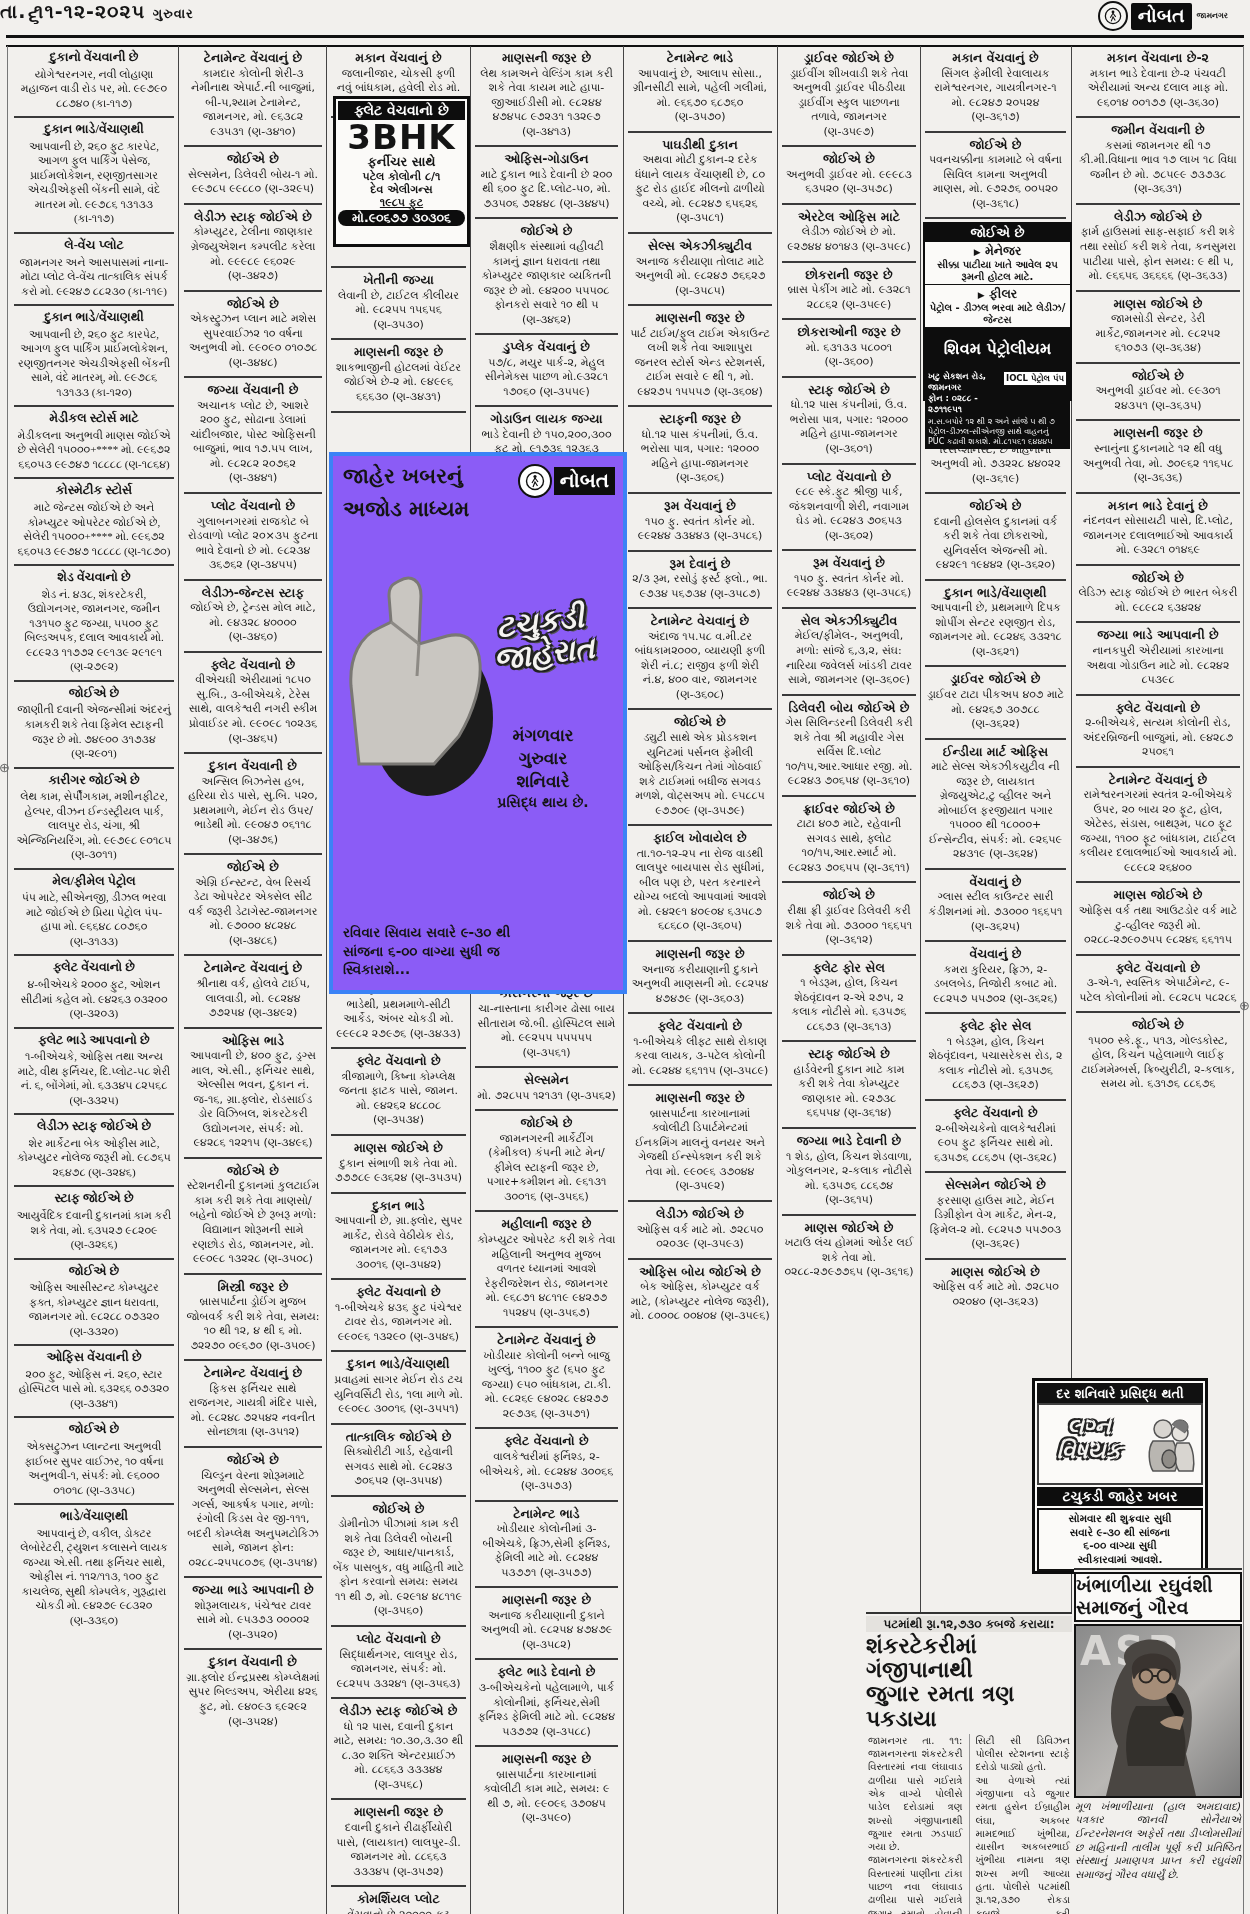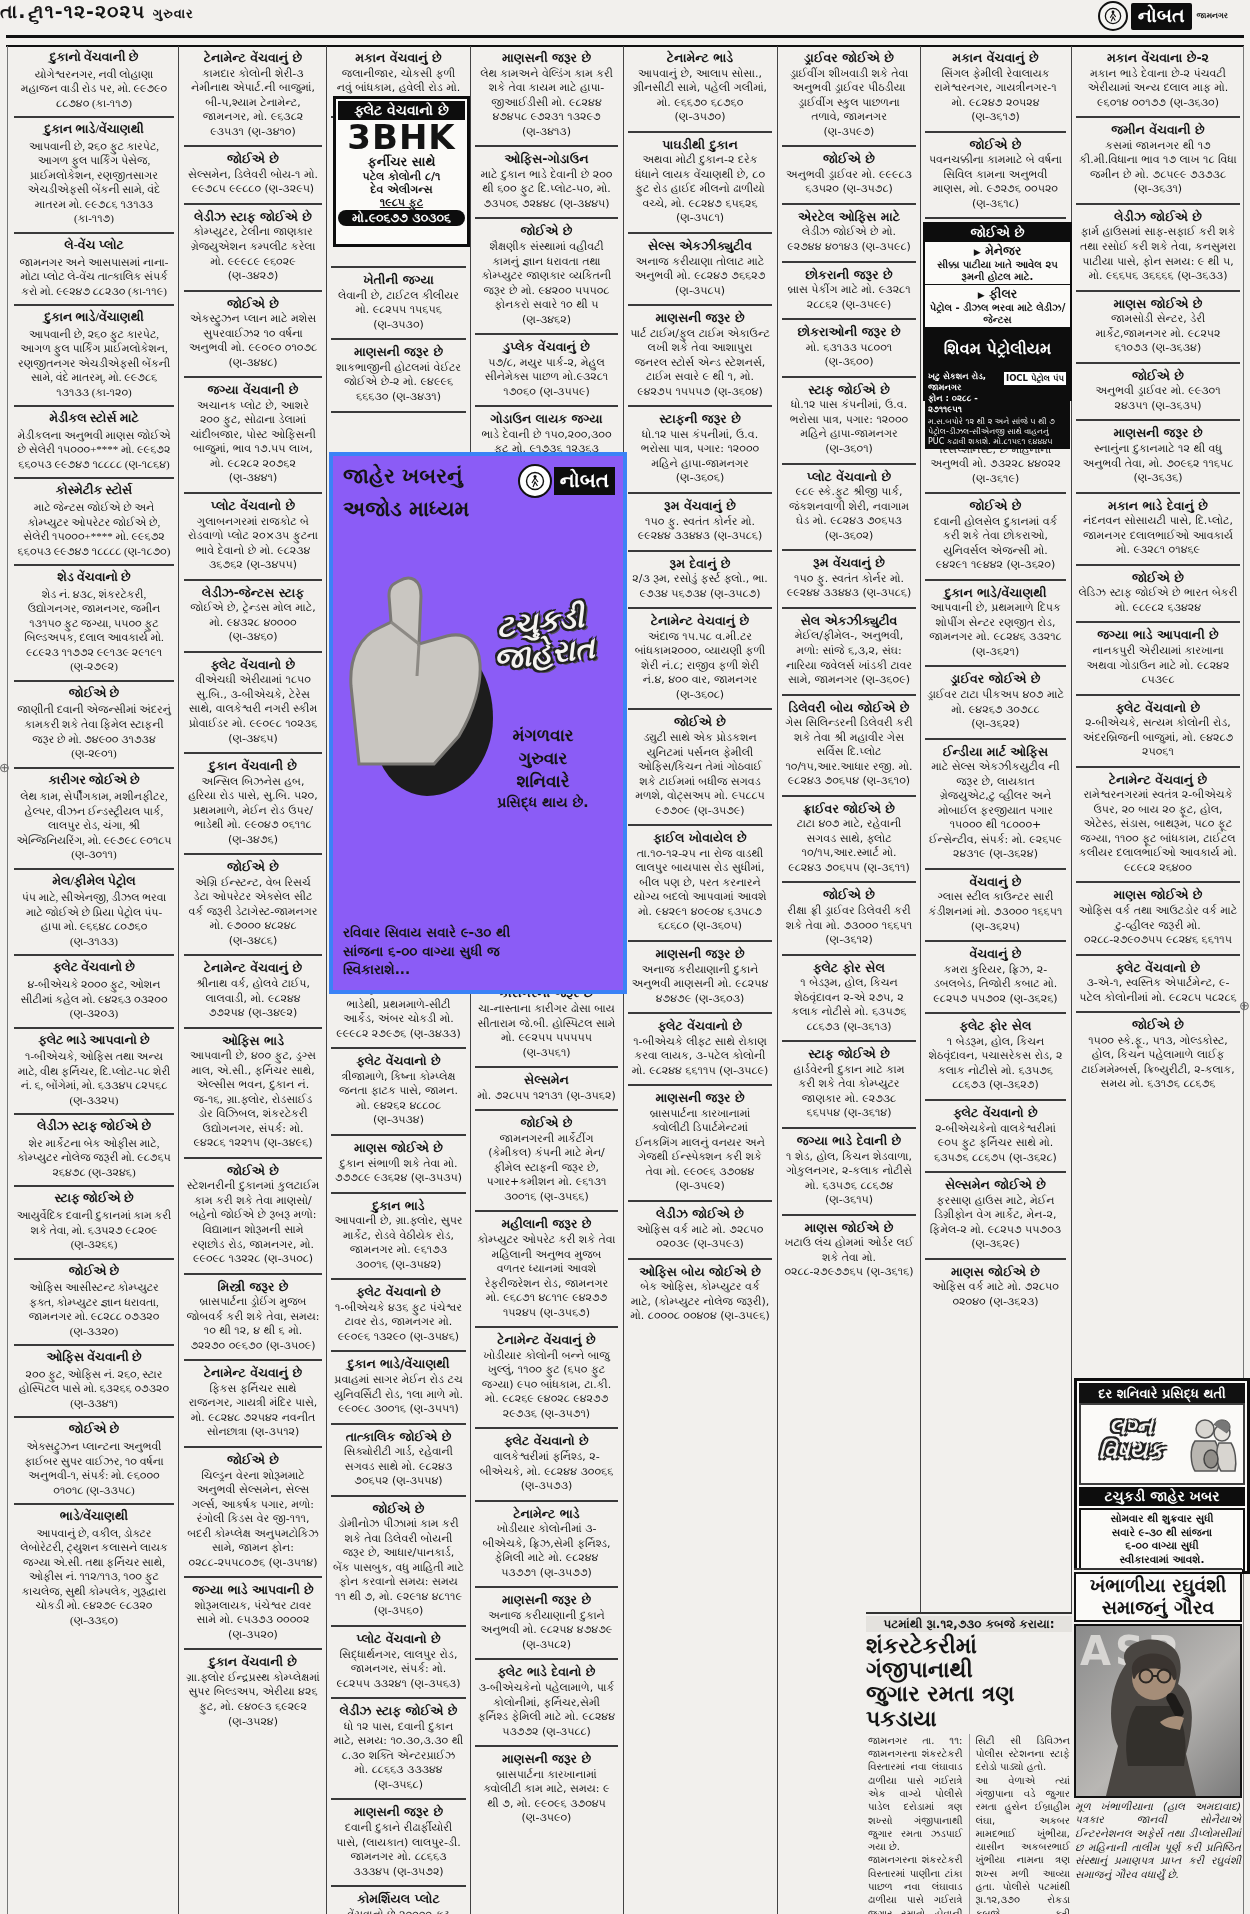--- a/index.html
+++ b/index.html
@@ -66,30 +66,30 @@
   #shivam-foot .left{flex:1;font-size:8.5px;font-weight:bold;line-height:1.3;}
   #shivam-foot .badge{background:#fff;color:#111;font-size:8.5px;font-weight:bold;border:1px solid #111;
       padding:1px 2px;align-self:flex-start;white-space:nowrap;}
   #shivam-note{background:#0d0d0d;color:#fff;font-size:8px;padding:0 3px 2px 3px;line-height:1.25;}
   #news-box{position:absolute;left:866px;top:1566px;width:206px;height:302px;background:#f2f0ed;border-top:2px solid #333;padding-top:2px;}
   #news-kicker{text-align:center;font-weight:bold;font-size:12px;background:#e4e2de;padding:1px 0;}
   #news-headline{text-align:left;font-weight:bold;font-size:22px;line-height:1.1;margin:2px 0 3px 0;}
   #news-cols{display:flex;gap:6px;padding:0 2px;}
   #news-cols .nc{flex:1;font-size:10px;line-height:1.33;text-align:justify;white-space:pre-line;}
   #news-cols .ncr{width:1px;background:#999;}
-  #lagna-box{position:absolute;left:1074px;top:1332px;width:166px;height:186px;background:#fbfaf8;border:3px solid #0d0d0d;padding:2px;}
+  #lagna-box{position:absolute;left:1032px;top:1332px;width:166px;height:186px;background:#fbfaf8;border:3px solid #0d0d0d;padding:2px;}
   #lagna-kicker{text-align:center;font-weight:bold;font-size:13px;border:2px solid #111;border-bottom:none;padding:1px 0;background:#111;color:#fff;}
   #lagna-mid{display:flex;border:2px solid #404040;height:78px;}
   #lagna-title{flex:1;text-align:center;font-weight:bold;font-style:italic;font-size:22px;line-height:1.1;padding-top:10px;
       color:#f5f4f1;text-shadow:-2px -2px 0 #222,2px -2px 0 #222,-2px 2px 0 #222,2px 2px 0 #222;}
   #lagna-art{width:62px;display:flex;align-items:center;justify-content:center;}
   #lagna-band{margin-top:2px;font-size:14px;padding:1px 0;}
   #lagna-note{border:2px solid #111;margin-top:2px;text-align:center;font-weight:bold;font-size:10.5px;line-height:1.3;padding:2px 18px;}
   #photo-box{position:absolute;left:1074px;top:1522px;width:168px;height:346px;background:#f2f0ed;border-top:2px solid #333;}
-  #photo-headline{text-align:center;font-weight:bold;font-size:19px;line-height:1.15;border:2px solid #111;margin:2px 0;padding:1px 0;background:#fbfaf8;}
+  #photo-headline{text-align:left;font-weight:bold;font-size:19px;line-height:1.15;border:2px solid #111;margin:2px 0;padding:1px 0;background:#fbfaf8;}
   #photo-frame{height:170px;border:2px solid #111;background:linear-gradient(135deg,#8a8a8a,#b9b7b4 55%,#7b7b7b);position:relative;overflow:hidden;}
   #photo-frame .asp{position:absolute;left:4px;top:2px;font-size:40px;font-weight:bold;color:#e3e1de;letter-spacing:4px;opacity:.85;}
   #photo-caption{font-size:10.5px;line-height:1.3;text-align:justify;font-style:italic;padding:2px 1px;}
   .regmark{position:absolute;font-size:13px;color:#666;}
 </style>
 </head>
 <body>
 
 <div id="header">
   <div id="page-num">૬</div>

